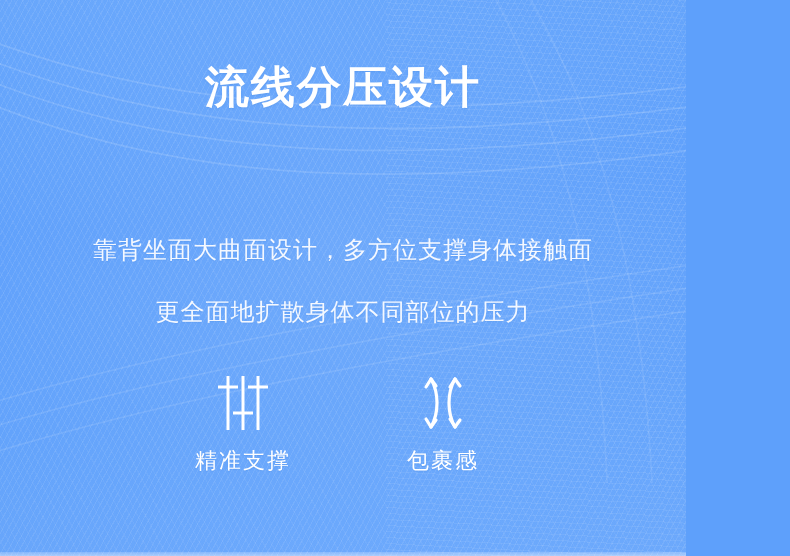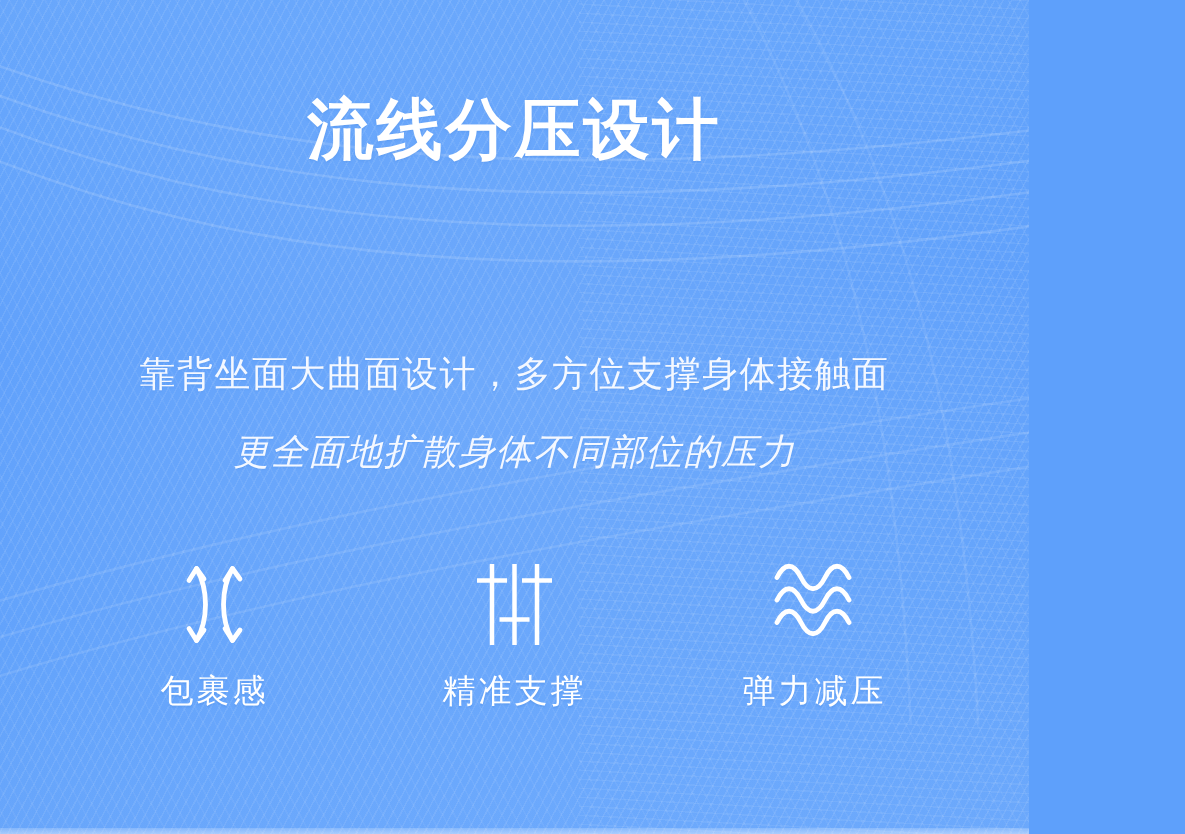--- a/index.html
+++ b/index.html
@@ -67,21 +67,21 @@
     letter-spacing:2px;margin-top:5px;
     text-shadow:0 1px 2px rgba(60,125,215,0.28);
   }
 
   .sub-block{position:absolute;left:0;right:0;top:233px;text-align:center;}
   .sub-line{
     color:#f4f8ff;font-size:24px;line-height:34px;font-weight:normal;
     letter-spacing:1px;
     text-shadow:0 1px 1px rgba(60,125,215,0.18);
   }
-  .sub-line.second{margin-top:18px;font-style:italic;}
+  .sub-line.second{margin-top:28px;}
 
   .features{
     position:absolute;left:0;right:0;top:372px;
     display:flex;justify-content:center;align-items:flex-start;
   }
   .feature{
     width:200px;display:flex;flex-direction:column;align-items:center;
   }
   .feature-icon{height:62px;display:flex;align-items:center;justify-content:center;}
   .feature-label{
@@ -127,59 +127,47 @@
     <div class="sub-block">
       <div class="sub-line">靠背坐面大曲面设计，多方位支撑身体接触面</div>
       <div class="sub-line second">更全面地扩散身体不同部位的压力</div>
     </div>
 
     <div class="features">
 
       <div class="feature">
         <div class="feature-icon">
           <svg width="64" height="60" viewBox="0 0 64 60">
-            <g fill="none" stroke="#ffffff" stroke-width="3.2" stroke-linecap="round" stroke-linejoin="round">
-              <path d="M20,6 C28,20 28,40 20,54"></path>
-              <path d="M44,6 C36,20 36,40 44,54"></path>
-              <path d="M15,46 L20,54 L25,47"></path>
-              <path d="M39,46 L44,54 L49,47"></path>
-              <path d="M15,14 L20,6 L25,13"></path>
-              <path d="M39,14 L44,6 L49,13"></path>
-            </g>
-          </svg>
-        </div>
-        <div class="feature-label">包裹感</div>
-      </div>
-
-      <div class="feature">
-        <div class="feature-icon">
-          <svg width="64" height="60" viewBox="0 0 64 60">
             <g stroke="#ffffff" stroke-width="3" stroke-linecap="butt">
               <line x1="17" y1="3" x2="17" y2="57"></line>
               <line x1="32" y1="3" x2="32" y2="57"></line>
               <line x1="47" y1="3" x2="47" y2="57"></line>
               <line x1="7" y1="14" x2="27" y2="14"></line>
               <line x1="22" y1="40" x2="42" y2="40"></line>
               <line x1="37" y1="14" x2="57" y2="14"></line>
             </g>
           </svg>
         </div>
         <div class="feature-label">精准支撑</div>
       </div>
 
       <div class="feature">
         <div class="feature-icon">
-          <svg width="66" height="60" viewBox="0 0 66 60">
+          <svg width="64" height="60" viewBox="0 0 64 60">
             <g fill="none" stroke="#ffffff" stroke-width="3.2" stroke-linecap="round" stroke-linejoin="round">
-              <path d="M8,12 C13,2 19,2 24,12 C29,22 35,22 40,12 C45,2 51,2 56,12"></path>
-              <path d="M8,27 C13,17 19,17 24,27 C29,37 35,37 40,27 C45,17 51,17 56,27"></path>
-              <path d="M8,42 C13,32 19,32 24,42 C29,52 35,52 40,42 C45,32 51,32 56,42"></path>
+              <path d="M20,6 C28,20 28,40 20,54"></path>
+              <path d="M44,6 C36,20 36,40 44,54"></path>
+              <path d="M15,46 L20,54 L25,47"></path>
+              <path d="M39,46 L44,54 L49,47"></path>
+              <path d="M15,14 L20,6 L25,13"></path>
+              <path d="M39,14 L44,6 L49,13"></path>
             </g>
           </svg>
         </div>
-        <div class="feature-label">弹力减压</div>
+        <div class="feature-label">包裹感</div>
       </div>
+
 
     </div>
   </div>
 
   <div class="bottom-edge"></div>
 </div>
 
 </body></html>

